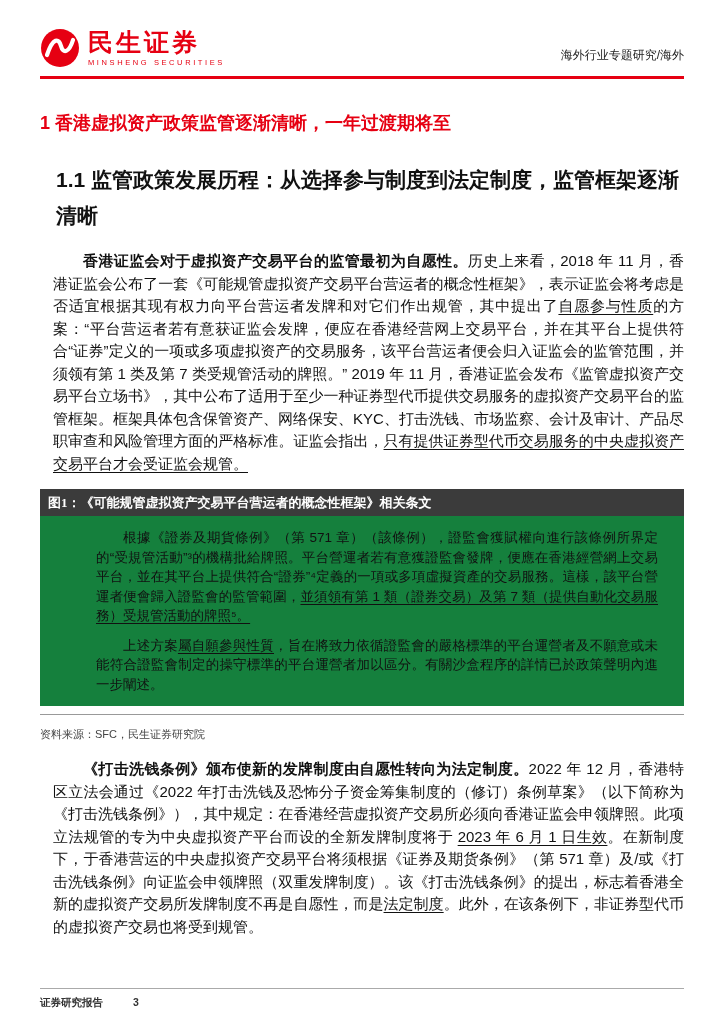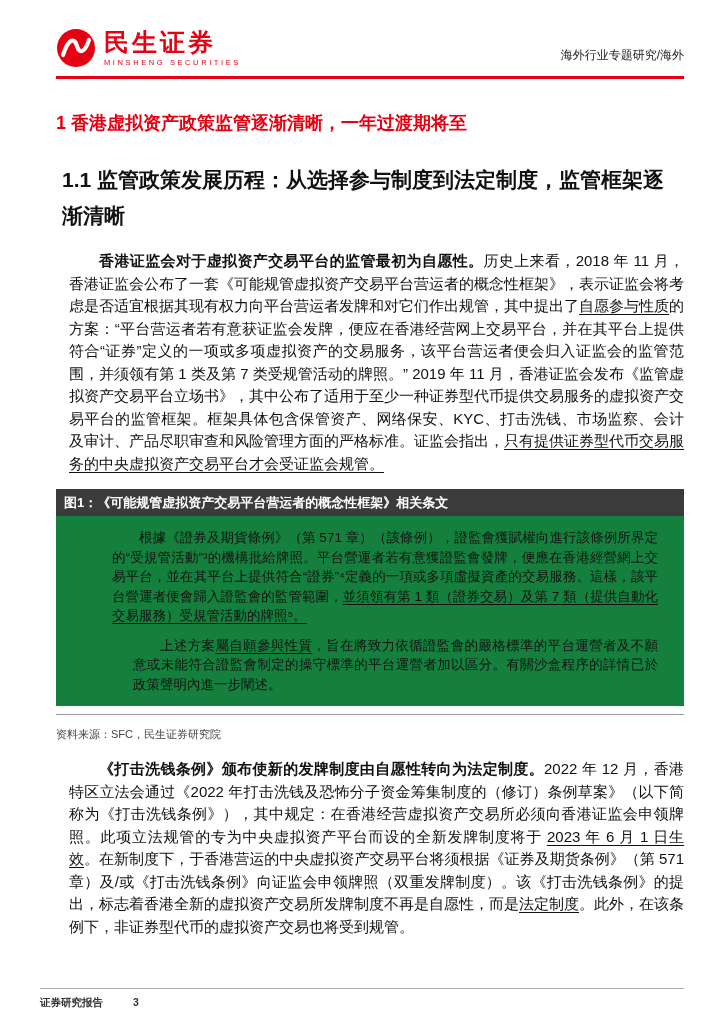--- a/index.html
+++ b/index.html
@@ -6,65 +6,65 @@
   .page{
     position:relative;
     width:724px;height:1024px;
     margin:0 auto;
     background:#ffffff;
     font-family:"Liberation Sans","DejaVu Sans",sans-serif;
     color:#1a1a1a;
     overflow:hidden;
     box-sizing:border-box;
   }
-  .content{position:absolute;left:56px;right:40px;top:0;}
+  .content{position:absolute;left:40px;right:40px;top:0;}
 
   
   .hdr{display:flex;align-items:flex-end;justify-content:space-between;padding-top:28px;}
   .brand{display:flex;align-items:center;gap:8px;}
   .brand svg{display:block;}
   .brand-txt{display:flex;flex-direction:column;line-height:1;}
   .brand-cn{color:#E60012;font-size:25px;font-weight:700;letter-spacing:3px;}
   .brand-en{color:#E60012;font-size:7.5px;letter-spacing:2.6px;margin-top:4px;}
   .hdr-right{font-size:12px;color:#222;padding-bottom:4px;}
   .hdr-rule{border:none;border-top:3px solid #E60012;margin:8px 0 0 0;}
 
   
   .doc-title{
     color:#E60012;font-size:18px;font-weight:700;line-height:41px;
     margin:24px 0 0 0;
   }
   .sec-heading{
     color:#111;font-size:21px;font-weight:700;line-height:36px;
-    margin:18px 0 0 6px;
+    margin:18px 0 0 16px;
   }
 
   
   .body-para{
     font-size:15px;line-height:22.5px;text-align:justify;
     text-indent:2em;margin:16px 0 0 13px;color:#111;
   }
   .b{font-weight:700;}
   .u{text-decoration:underline;text-underline-offset:3px;}
 
   
   .figure{margin-top:14px;}
   .fig-caption{
     background:#3B3B3B;color:#ffffff;font-size:13px;font-weight:700;
-    padding:5px 8px;line-height:17px;
+    padding:5px 8px;line-height:17px;font-family:Liberation Serif, serif;
   }
   .fig-body{
     background:#15803d;
     padding:12px 26px 12px 56px;
   }
   .fig-para{
     font-size:13.5px;line-height:19.5px;text-align:justify;
     text-indent:2em;margin:0;color:#111;
   }
-  .fig-para + .fig-para{margin-top:10px;margin-left:21px;}
+  .fig-para + .fig-para{margin-top:10px;}
 
   .source-row{
     border-top:1px solid #999;
     margin-top:8px;padding-top:12px;
     font-size:11px;color:#444;
   }
 
   
   .footer{
     position:absolute;left:40px;right:40px;bottom:14px;

